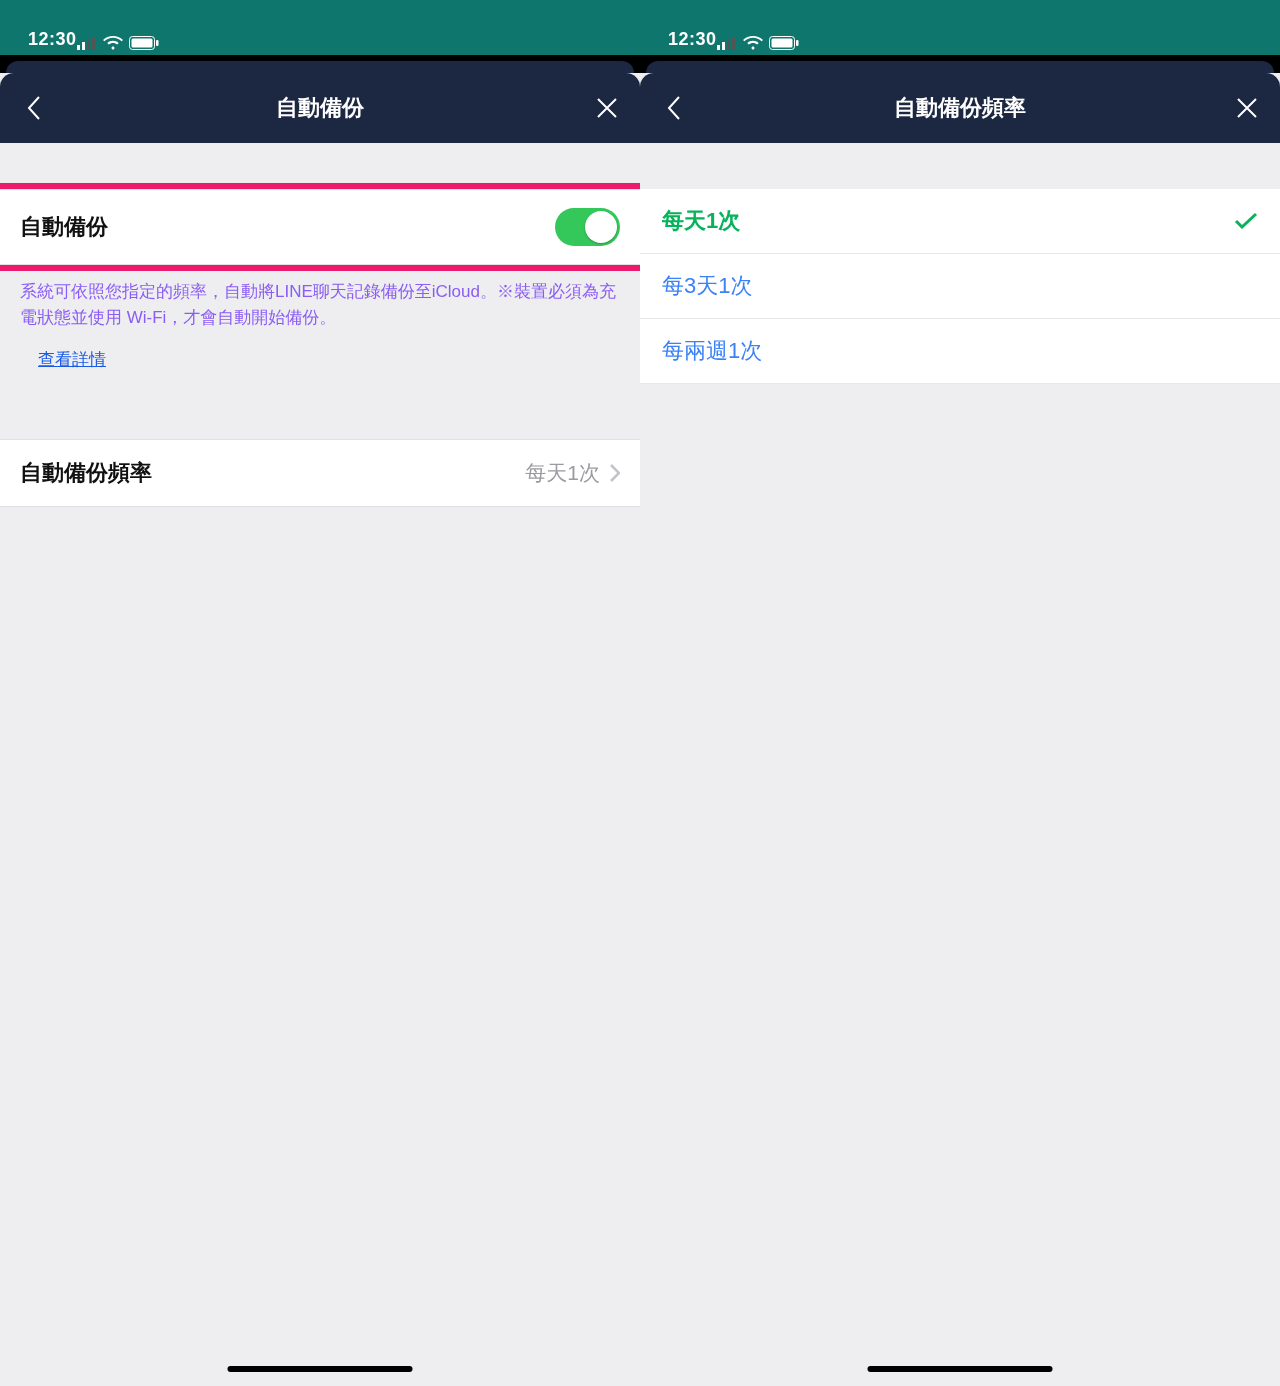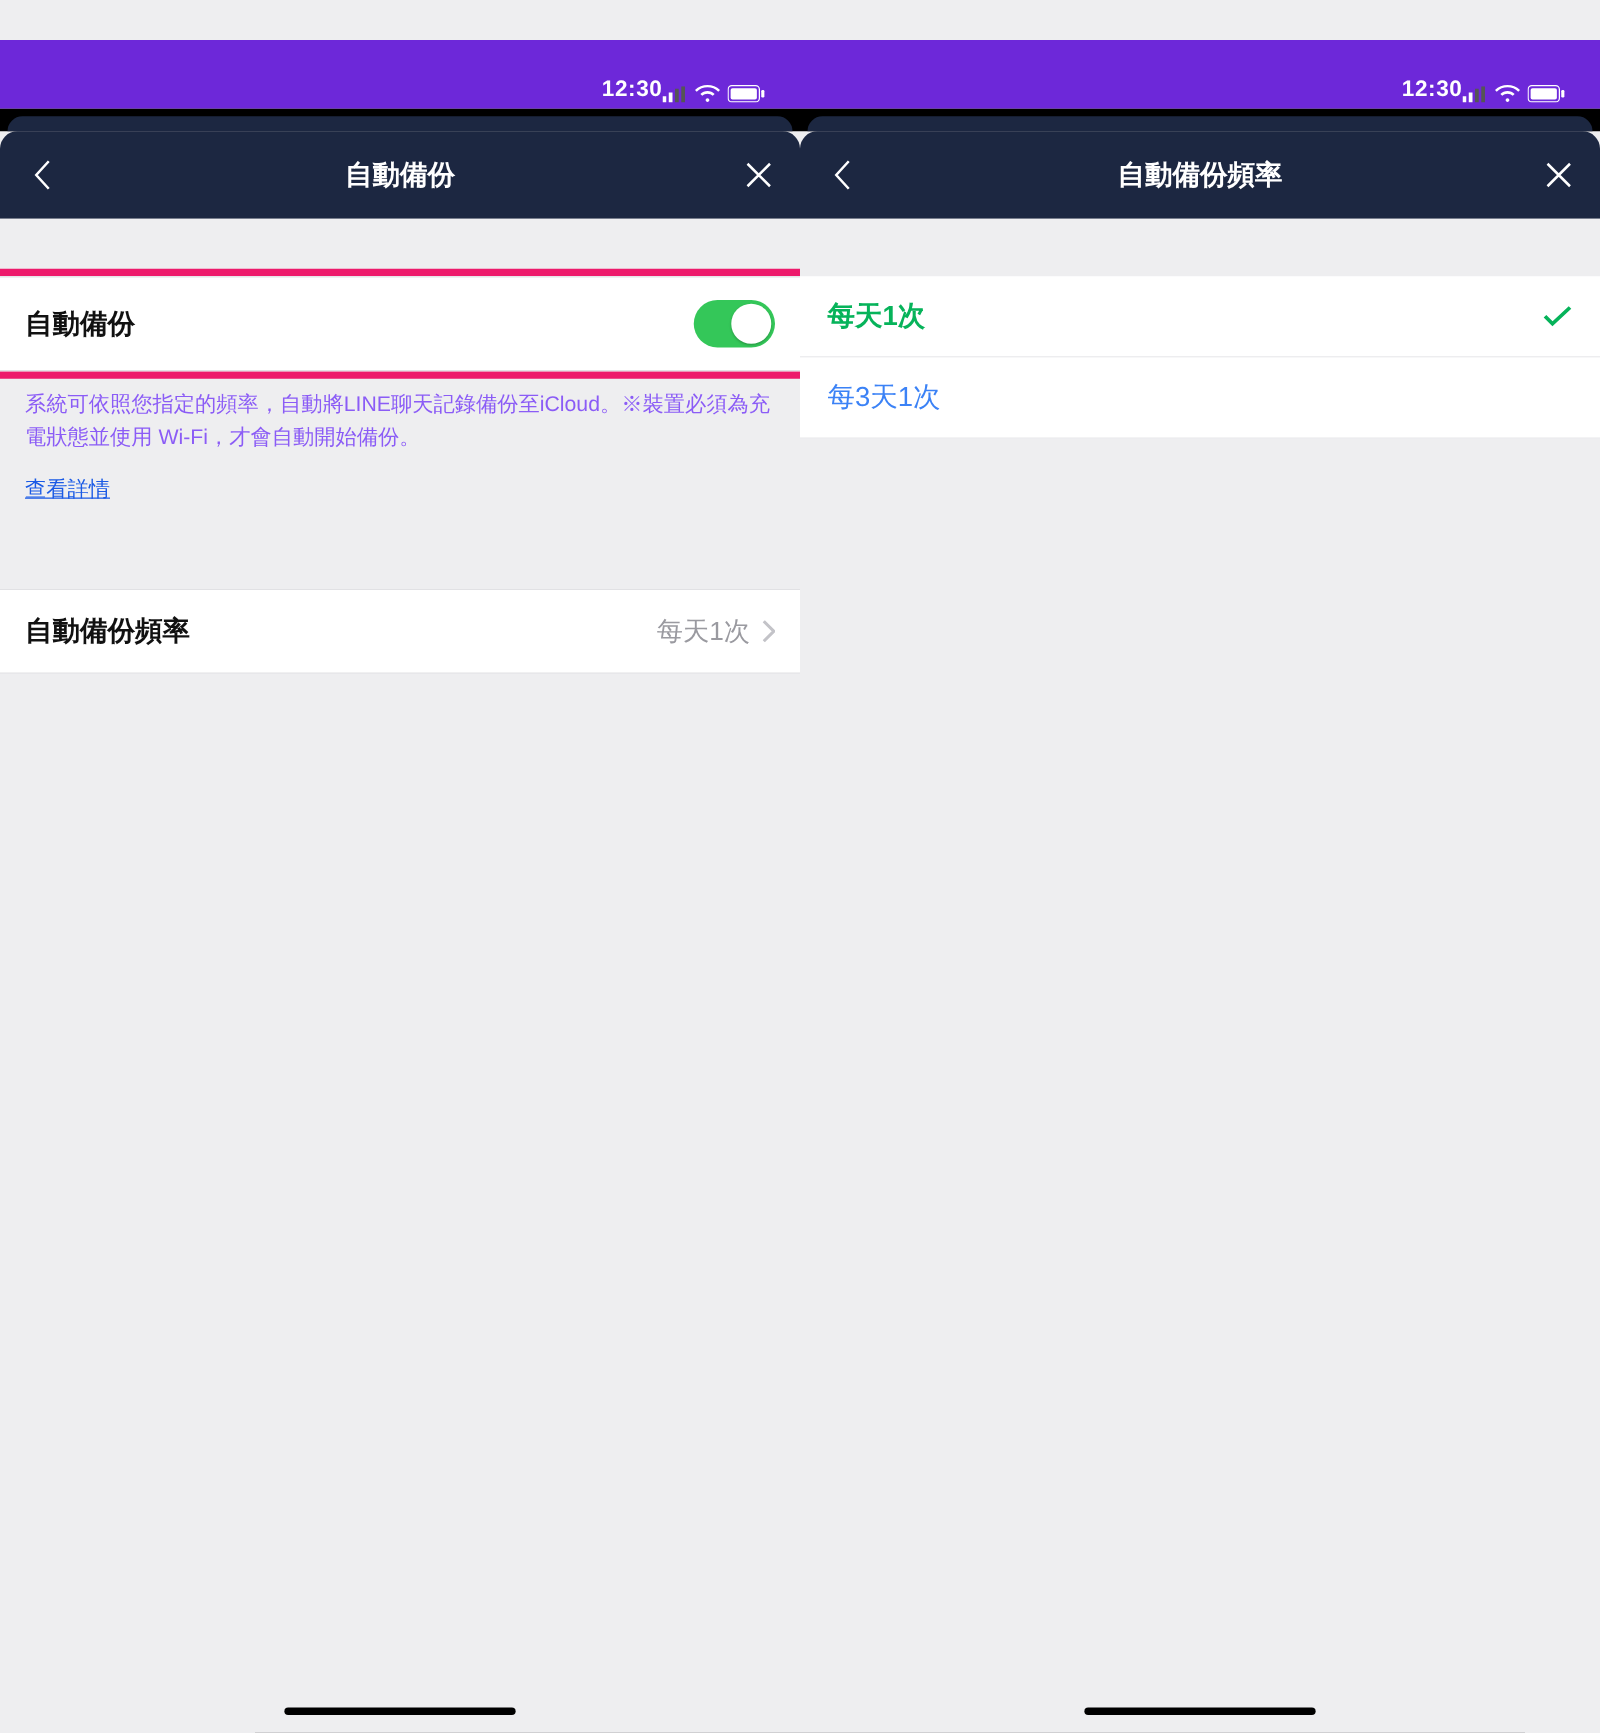--- a/index.html
+++ b/index.html
@@ -13,27 +13,26 @@
     .phone {
       width: 640px;
       height: 1386px;
       background: #eeeef0;
       position: relative;
       display: flex;
       flex-direction: column;
     }
     .status-bar {
       height: 55px;
-      background: #6d28d9;
+      background: #0f766e;
       color: #fff;
       display: flex;
-      justify-content: flex-end;
+      justify-content: flex-start;
       align-items: flex-end;
       padding: 0 28px 5px 28px;
-      margin-top: 32px;
     }
     .status-time {
       font-size: 18px;
       font-weight: 700;
       letter-spacing: 0.5px;
     }
     .status-right {
       display: flex;
       align-items: center;
       gap: 6px;
@@ -125,20 +124,21 @@
       color: #8b5cf6;
       padding: 14px 20px 0 20px;
       line-height: 1.5;
     }
     .link {
       display: inline-block;
       font-size: 17px;
       color: #1a5ae5;
       text-decoration: underline;
       padding: 18px 20px;
+      margin-left: 18px;
     }
 
     .nav-row .value {
       color: #9a9aa0;
       font-size: 21px;
       font-weight: 400;
       margin-right: 10px;
     }
     .nav-row .right {
       display:flex;
@@ -279,17 +279,20 @@
     <div id="freq-list">
         <div class="option-row selected">
           <span class="opt-label">每天1次</span>
           <svg width="24" height="18" viewBox="0 0 24 18" class="check">
             <path d="M2 9l6 6L22 2" stroke="currentColor" stroke-width="3" fill="none"></path>
           </svg>
         </div>
         <div class="option-row">
           <span class="opt-label">每3天1次</span>
         </div>
+        <div class="option-row">
+          <span class="opt-label">每兩週1次</span>
+        </div>
       </div>
   </div>
 
   <div class="home-indicator"></div>
 </div>
 
 </body></html>

